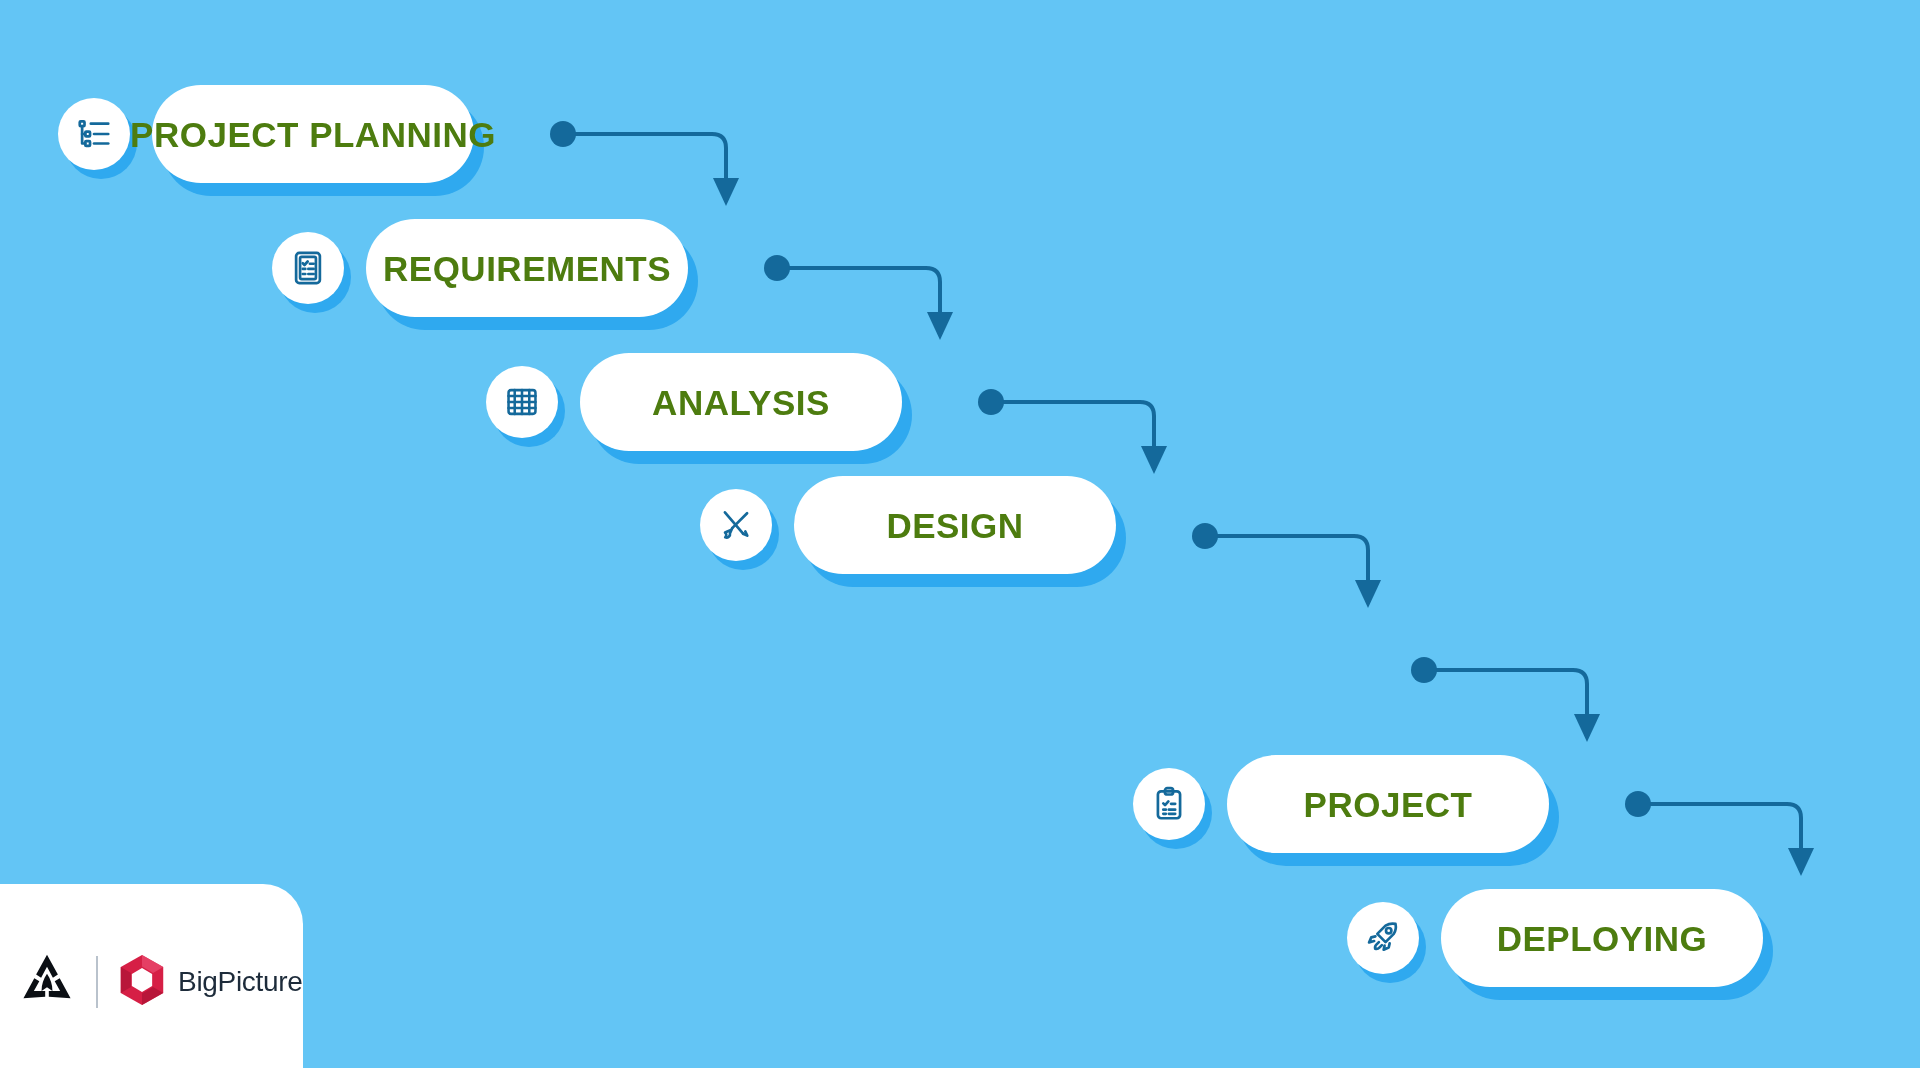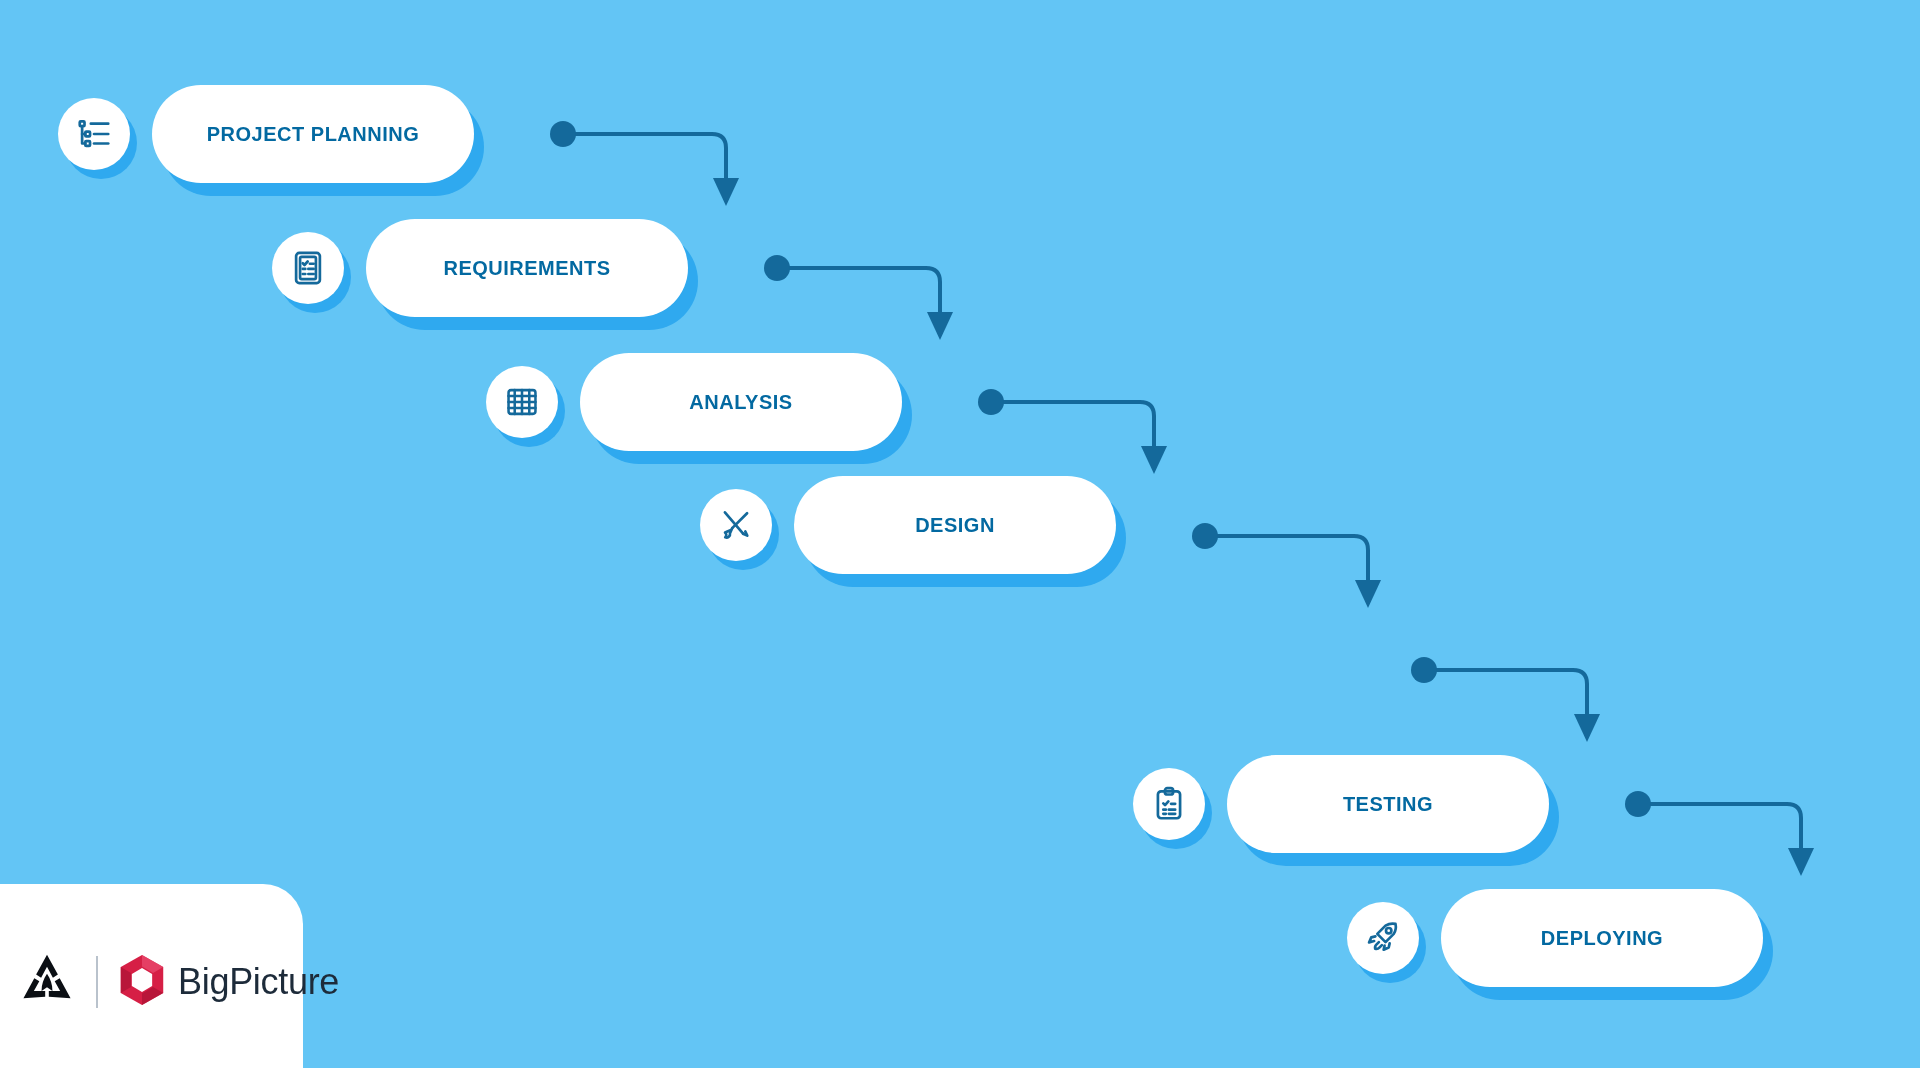--- a/index.html
+++ b/index.html
@@ -31,22 +31,22 @@
     height:98px;
     border-radius:49px;
     background:#ffffff;
     display:flex; align-items:center; justify-content:center;
     margin-left:22px;
     padding:0 46px;
     box-shadow: 10px 13px 0 0 #2fa9ef;
     position:relative;
   }
   .pill-label {
-    color:#0369a1;
-    font-size:20px;
+    color:#4d7c0f;
+    font-size:35px;
     font-weight:bold;
     letter-spacing:0.5px;
     white-space:nowrap;
     line-height:1;
   }
 
   
   #brand {
     position:absolute;
     left:0; bottom:0;
@@ -56,21 +56,21 @@
     z-index:5;
     display:flex; align-items:center;
   }
   #brand-inner { display:flex; align-items:center; padding-left:18px; }
   .brand-divider {
     width:2px; height:52px; background:#b9c2cc;
     margin:0 20px 0 20px;
   }
   .brand-name {
     color:#1d2b3a;
-    font-size:36px;
+    font-size:28px;
     font-weight:normal;
     letter-spacing:-0.3px;
     margin-left:12px;
     line-height:1;
   }
   #brand-strip {
     position:absolute; left:303px; bottom:0;
     width:1617px; height:12px;
     background:#ffffff;
     z-index:4;
@@ -192,21 +192,21 @@
         <rect x="9.4" y="2" width="5.2" height="4" rx="1.5"></rect>
         <path d="M8.4 11.6 l1.1 1.1 l2.1 -2.3"></path>
         <path d="M13.3 11.9 H15.9"></path>
         <path d="M8.4 15.6 H10"></path>
         <path d="M11.9 15.6 H15.9"></path>
         <path d="M8.4 18.2 H10"></path>
         <path d="M11.9 18.2 H15.9"></path>
       </svg>
     </div>
     <div class="pill" style="width:322px;">
-      <span class="pill-label">TESTING</span>
+      <span class="pill-label">PROJECT</span>
     </div>
   </div>
 
   <div class="step" style="left:1347px; top:889px;text-align:right;">
     <div class="icon-badge">
       <svg width="38" height="38" viewBox="0 0 24 24" fill="none" stroke="#14699b" stroke-width="1.7" stroke-linecap="round" stroke-linejoin="round">
         <path d="M13.6 4.2 a8.6 8.6 0 0 1 6.3 -1.1 a8.6 8.6 0 0 1 -1.1 6.3 l-5.2 5.2 l-5.2 -5.2 Z"></path>
         <circle cx="15.6" cy="7.4" r="1.7"></circle>
         <path d="M9.4 14.6 l-1.6 1.6 a2.6 2.6 0 0 0 -0.7 2.6 a2.6 2.6 0 0 0 2.6 -0.7 l1.6 -1.6"></path>
         <path d="M7.2 11 l-2.6 0.6 l-1.4 3.2 l3.2 -0.9"></path>

